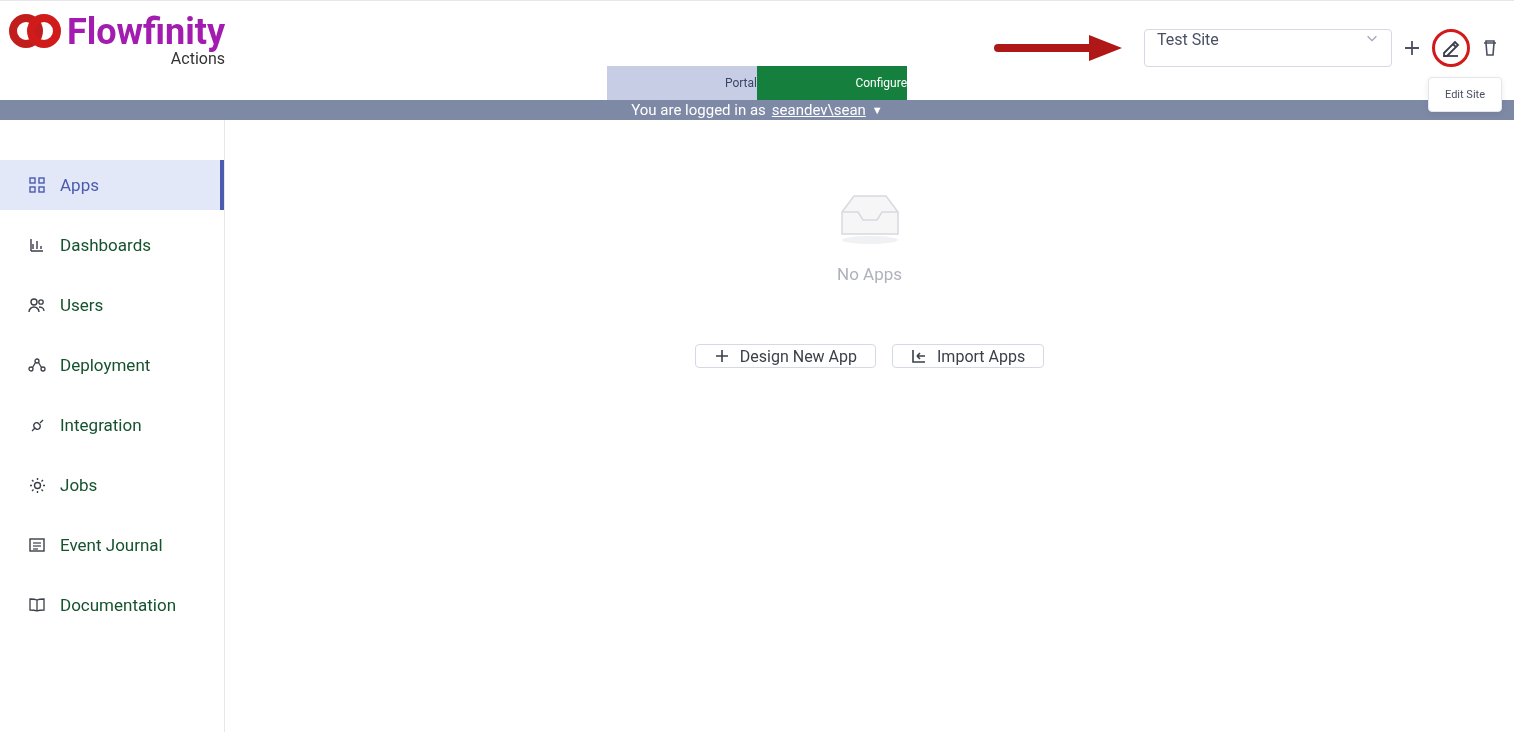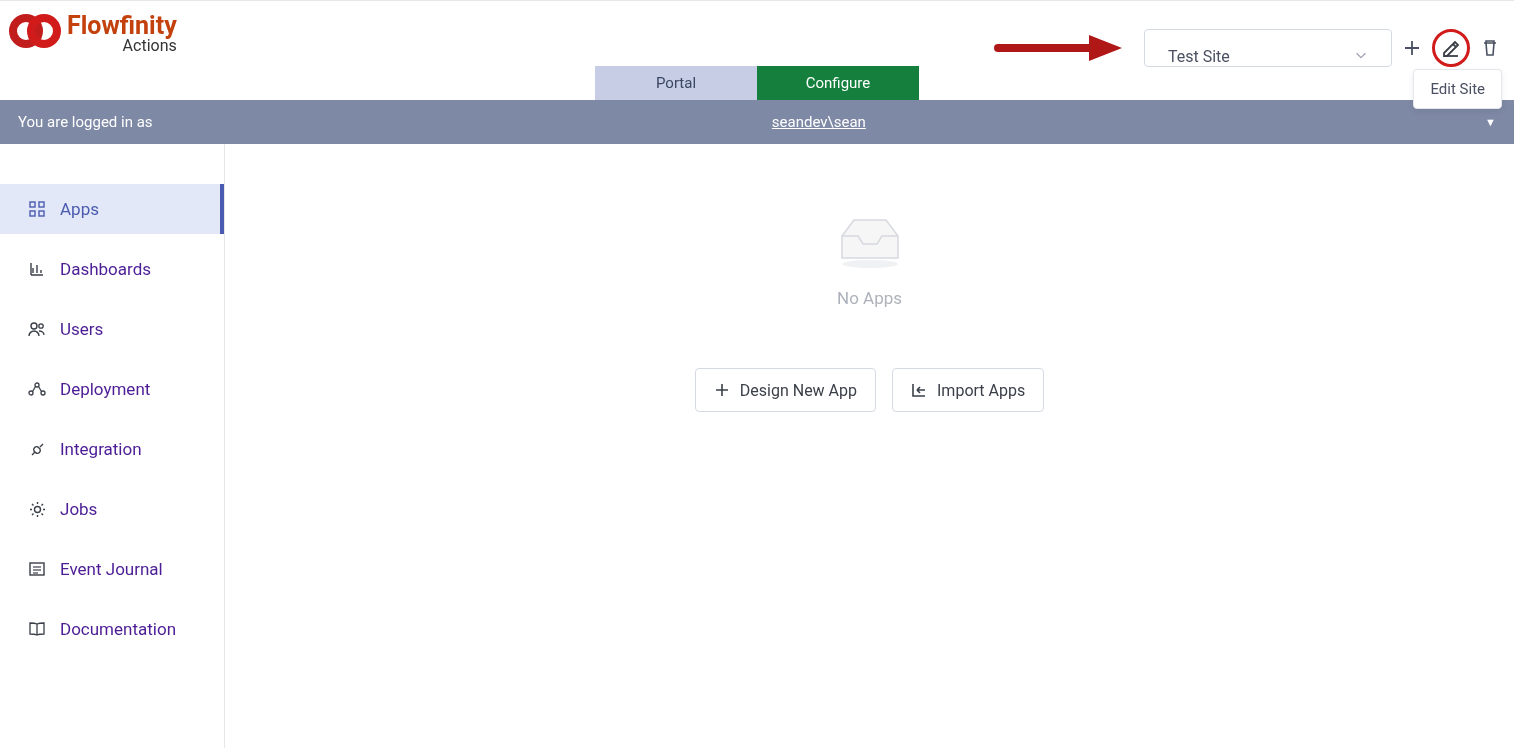--- a/index.html
+++ b/index.html
@@ -2,56 +2,56 @@
 <html><head>
   <meta charset="utf-8">
   <style>
     * { box-sizing: border-box; margin: 0; padding: 0; }
     body { font-family: -apple-system, BlinkMacSystemFont, "Segoe UI", Roboto, Arial, sans-serif; font-size: 15px; color: #3a3f48; background: #fff; width: 1514px; height: 748px; overflow: hidden; }
 
     
     .header { height: 100px; border-top: 1px solid #e5e7eb; position: relative; }
     .logo-area { position: absolute; left: 9px; top: 10px; display: flex; align-items: flex-start; }
     .logo-mark { display:inline-block; }
-    .logo-text { font-size: 25px; font-weight: 700; color: #c2410c; margin-left: 4px; }
+    .logo-text { font-size: 36px; font-weight: 700; color: #a21caf; margin-left: 4px; }
     .logo-sub { font-size: 16px; color: #333; text-align: right; display:block; margin-top:-4px; }
 
     .nav-tabs-header { position: absolute; bottom: 0; left: 50%; transform: translateX(-50%); display: flex; }
-    .nav-tab { width: 162px; height: 34px; line-height: 34px; text-align: center; font-size: 15px; cursor: pointer; }
+    .nav-tab { width: 150px; height: 34px; line-height: 34px; text-align: right; font-size: 12px; cursor: pointer; }
     .nav-tab.inactive { background: #c6cde5; color: #3a4763; }
     .nav-tab.active   { background: #15803d; color: #fff; }
 
     .site-tools { position: absolute; top: 28px; right: 12px; display: flex; align-items: center; gap: 8px; }
-    .site-select { width: 248px; height: 38px; border: 1px solid #d4d9e3; border-radius: 4px; display: flex; align-items: flex-end; justify-content: space-between; padding: 0 23px; color: #4a5062; cursor: pointer; font-size: 16px; }
+    .site-select { width: 248px; height: 38px; border: 1px solid #d4d9e3; border-radius: 4px; display: flex; align-items: flex-start; justify-content: space-between; padding: 0 12px; color: #4a5062; cursor: pointer; font-size: 16px; }
     .icon-btn-plain { width: 24px; height: 24px; display:flex; align-items:center; justify-content:center; cursor:pointer; color:#4a5062; }
     .edit-highlight { width: 38px; height: 38px; border: 3px solid #d11b1b; border-radius: 50%; display:flex; align-items:center; justify-content:center; cursor:pointer; }
 
-    .tooltip { position:absolute; top: 68px; right: 12px; background:#fff; border:1px solid #e3e6ec; border-radius:4px; box-shadow: 0 2px 6px rgba(0,0,0,0.08); padding: 10px 16px; color:#4a5062; font-size:15px; }
+    .tooltip { position:absolute; top: 76px; right: 12px; background:#fff; border:1px solid #e3e6ec; border-radius:4px; box-shadow: 0 2px 6px rgba(0,0,0,0.08); padding: 10px 16px; color:#4a5062; font-size:11px; }
 
     .annot-arrow { position:absolute; top: 32px; right: 390px; }
 
     
-    .status-bar { height: 44px; background: #7e89a5; color: #fff; display: flex; align-items: center; justify-content: space-between; padding: 0 18px; font-size: 15px; }
+    .status-bar { height: 20px; background: #7e89a5; color: #fff; display: flex; align-items: center; justify-content: center; padding: 0 18px; font-size: 15px; }
     .status-bar .uname { text-decoration: underline; margin-left: 6px; }
     .status-bar .caret { margin-left: 6px; font-size: 11px; }
 
     
     .layout { display:flex; height: calc(748px - 100px - 36px); }
     .sidebar { width: 225px; border-right: 1px solid #e5e7eb; padding-top: 40px; }
-    .side-item { height: 50px; display:flex; align-items:center; padding-left: 28px; gap: 14px; cursor:pointer; font-size: 17px; color:#4c1d95; position:relative; }
+    .side-item { height: 50px; display:flex; align-items:center; padding-left: 28px; gap: 14px; cursor:pointer; font-size: 17px; color:#14532d; position:relative; }
     .side-item.active { background:#e2e8f7; color:#4a5bb0; }
     .side-item.active::after { content:''; position:absolute; right:0; top:0; bottom:0; width:4px; background:#4a5bb0; }
     .side-item + .side-item { margin-top: 10px; }
     .side-ico { width:18px; display:flex; justify-content:center; }
 
     .content { flex:1; position:relative; display:flex; flex-direction:column; align-items:center; padding-top: 70px; text-align: center; }
     .empty-ico { margin-bottom: 14px; }
     .empty-text { color:#aeb2bb; font-size:17px; margin-bottom: 60px; }
     .btn-row { display:flex; gap: 16px; }
-    .btn { height: 44px; padding: 0 18px; border:1px solid #d4d9e3; border-radius:4px; background:#fff; display:flex; align-items:center; gap:10px; cursor:pointer; font-size:16px; color:#3a3f48; }
+    .btn { height: 24px; padding: 0 18px; border:1px solid #d4d9e3; border-radius:4px; background:#fff; display:flex; align-items:center; gap:10px; cursor:pointer; font-size:16px; color:#3a3f48; }
   </style>
 </head>
 <body>
 
 <div class="header">
   <div class="logo-area">
     <span class="logo-mark">
       <svg width="54" height="40" viewBox="0 0 54 40">
         <circle cx="17" cy="20" r="13" fill="none" stroke="#c21d1d" stroke-width="8"></circle>
         <circle cx="35" cy="20" r="13" fill="none" stroke="#d11b1b" stroke-width="8"></circle>

